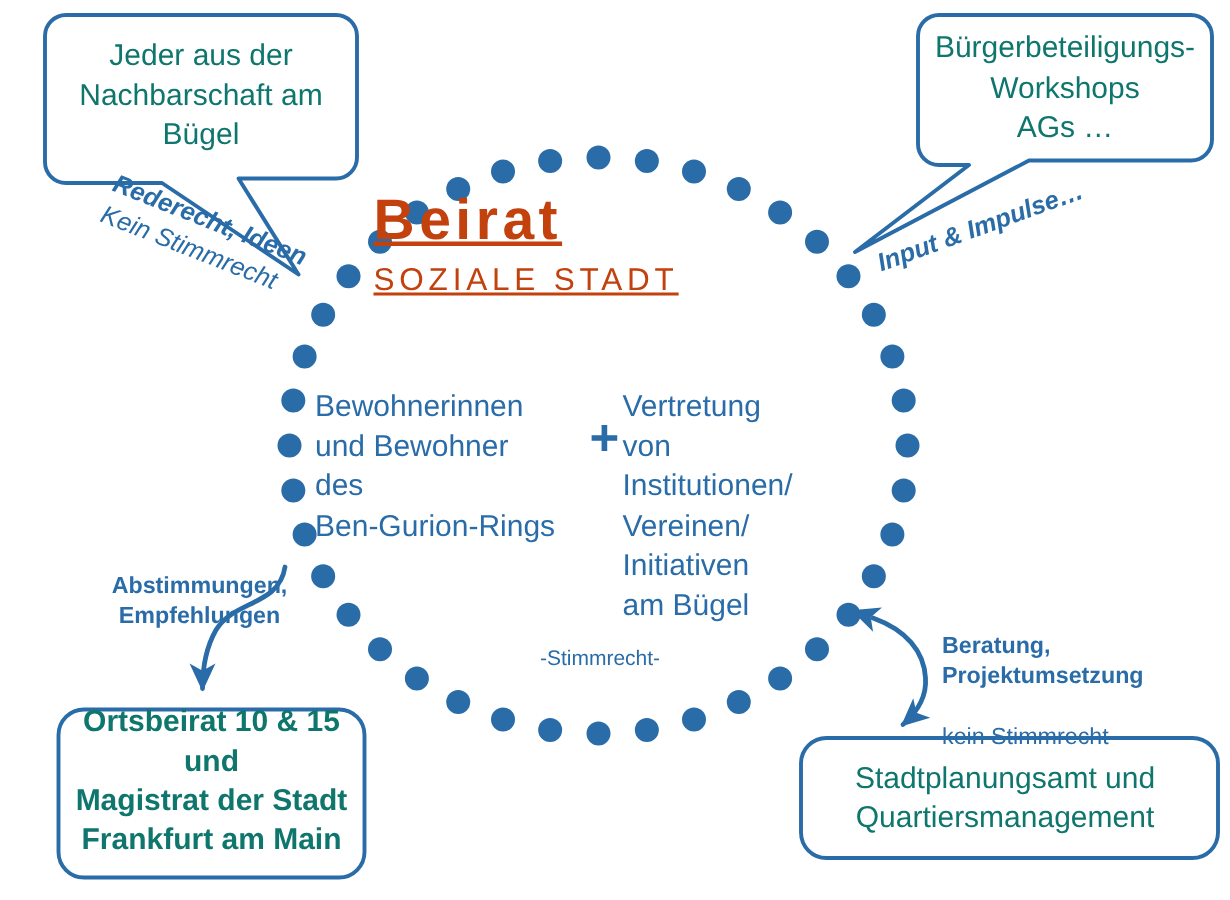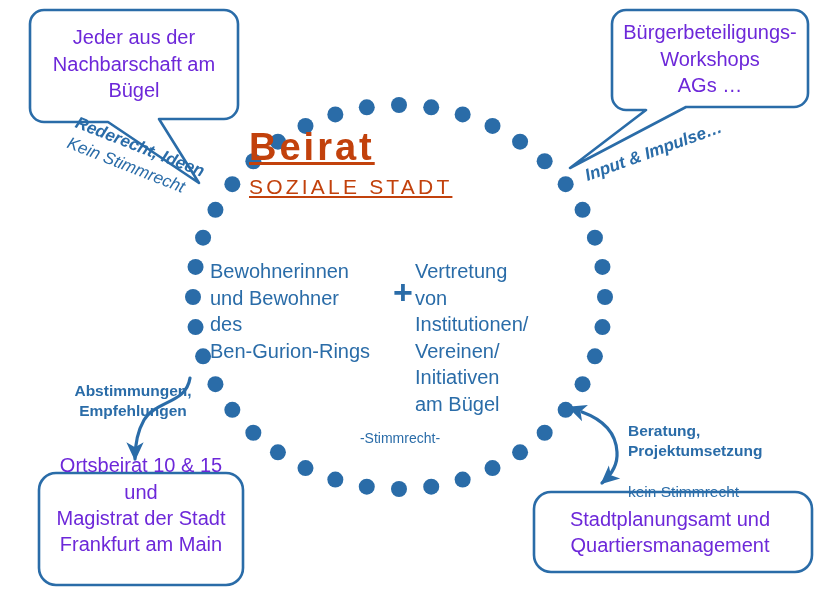--- a/index.html
+++ b/index.html
@@ -22,21 +22,21 @@
     pointer-events:none;
   }
 
   
   .bubble-text{
     position:absolute;
     display:flex;
     align-items:center;
     justify-content:center;
     text-align:center;
-    color:#6d28d9;
+    color:#0f766e;
     font-size:20px;
     line-height:1.32;
     white-space:pre-line;
   }
 
   
   .ring-title{
     position:absolute;
     left:249px; top:128px;
     width:300px;
@@ -223,21 +223,21 @@
   </svg>
 
   <div class="bubble-text" id="bt-tl" style="left:36px; top:14px; width:196px; height:100px;">Jeder aus der
 Nachbarschaft am
 Bügel</div>
 
   <div class="bubble-text" id="bt-tr" style="left:616px; top:16px; width:188px; height:86px;">Bürgerbeteiligungs-
 Workshops
 AGs …</div>
 
-  <div class="bubble-text" id="bt-bl" style="left:41px; top:457px; width:200px; height:96px;">Ortsbeirat 10 &amp; 15
+  <div class="bubble-text" id="bt-bl" style="left:41px; top:473px; width:200px; height:96px;font-weight:bold;">Ortsbeirat 10 &amp; 15
 und
 Magistrat der Stadt
 Frankfurt am Main</div>
 
   <div class="bubble-text" id="bt-br" style="left:536px; top:492px; width:268px; height:80px;">Stadtplanungsamt und
 Quartiersmanagement</div>
 
   <div class="ring-title">
     <span class="t1">Beirat</span>
     <span class="t2">SOZIALE STADT</span>

